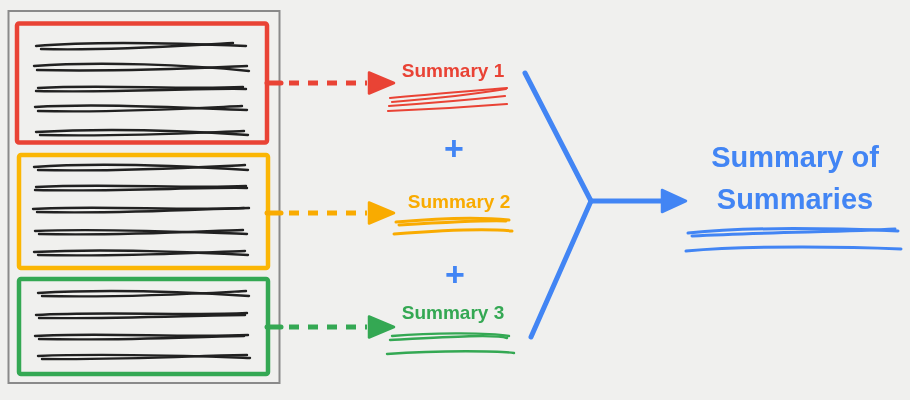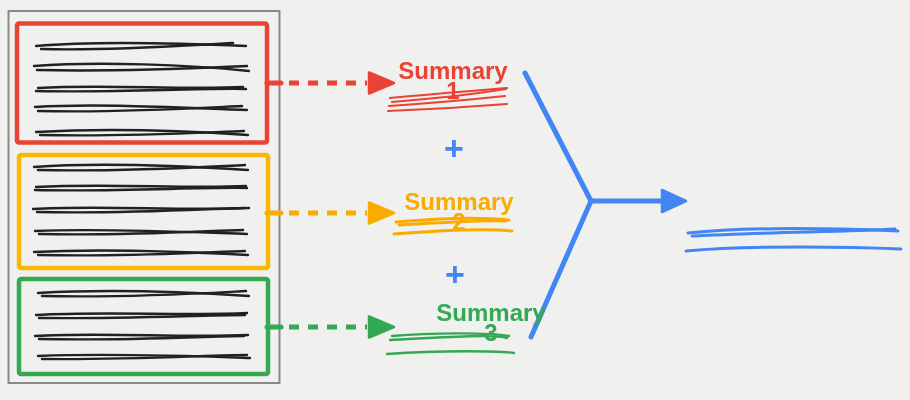--- a/index.html
+++ b/index.html
@@ -22,24 +22,24 @@
   .rh{fill:var(--red);stroke:var(--red);} .yh{fill:var(--yellow);stroke:var(--yellow);}
   .gh{fill:var(--green);stroke:var(--green);} .bh{fill:var(--blue);stroke:var(--blue);}
   .head{stroke-width:2.5;stroke-linejoin:round;}
   .uline{fill:none;stroke-linecap:round;}
   .u-r{stroke:var(--red);stroke-width:2.2;}
   .u-y{stroke:var(--yellow);stroke-width:3;}
   .u-g{stroke:var(--green);stroke-width:2.4;}
   .u-b{stroke:var(--blue);stroke-width:3;}
   .merge{stroke:var(--blue);stroke-width:5;fill:none;stroke-linecap:round;}
   
-  .lbl{position:absolute;font-weight:700;text-align:center;line-height:20px;font-size:24px;}
+  .lbl{position:absolute;font-weight:700;text-align:center;line-height:20px;font-size:19px;}
   .lbl-1{left:396px;top:61px;width:114px;color:var(--red);}
   .lbl-2{left:396px;top:192px;width:114px;color:var(--yellow);margin-left:6px;}
-  .lbl-3{left:396px;top:303px;width:114px;color:var(--green);margin-left:38px;}
+  .lbl-3{left:396px;top:303px;width:114px;color:var(--green);}
   .plus{position:absolute;width:32px;height:36px;display:flex;align-items:center;justify-content:center;
         color:var(--blue);font-size:34px;font-weight:700;}
   .plus-1{left:438px;top:130px;} .plus-2{left:439px;top:256px;}
   .result{position:absolute;left:689px;top:136px;width:212px;text-align:center;
           color:var(--blue);font-size:29px;line-height:42px;font-weight:700;}
 </style>
 </head>
 <body>
 
 <div class="stage">
@@ -138,14 +138,15 @@
       <path class="uline u-b" d="M692 236 C765 232 845 232 895 229"></path>
       <path class="uline u-b" d="M686 251 C755 245 855 247 901 249"></path>
     </g>
   </svg>
 
   <div class="lbl lbl-1">Summary 1</div>
   <div class="plus plus-1">+</div>
   <div class="lbl lbl-2">Summary 2</div>
   <div class="plus plus-2">+</div>
   <div class="lbl lbl-3">Summary 3</div>
+  <div class="result">Summary of Summaries</div>
 
 </div>
 
 </body></html>

